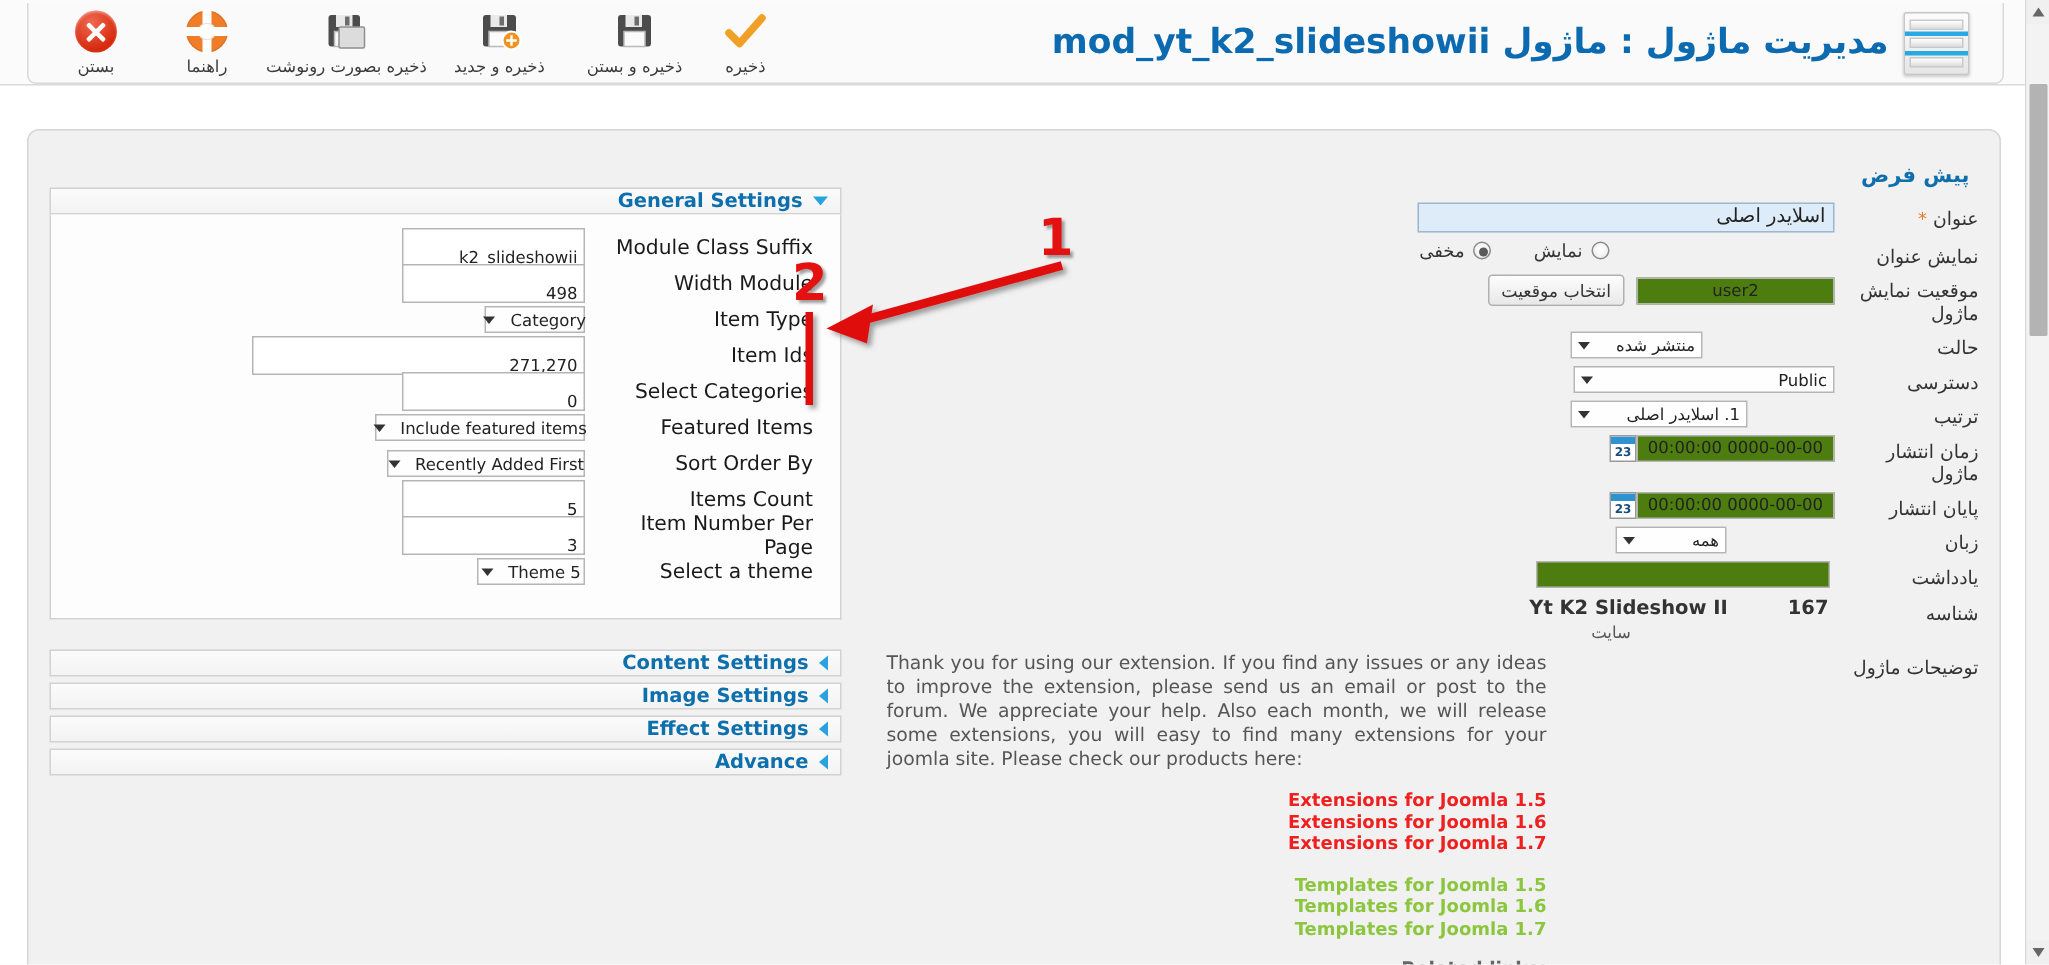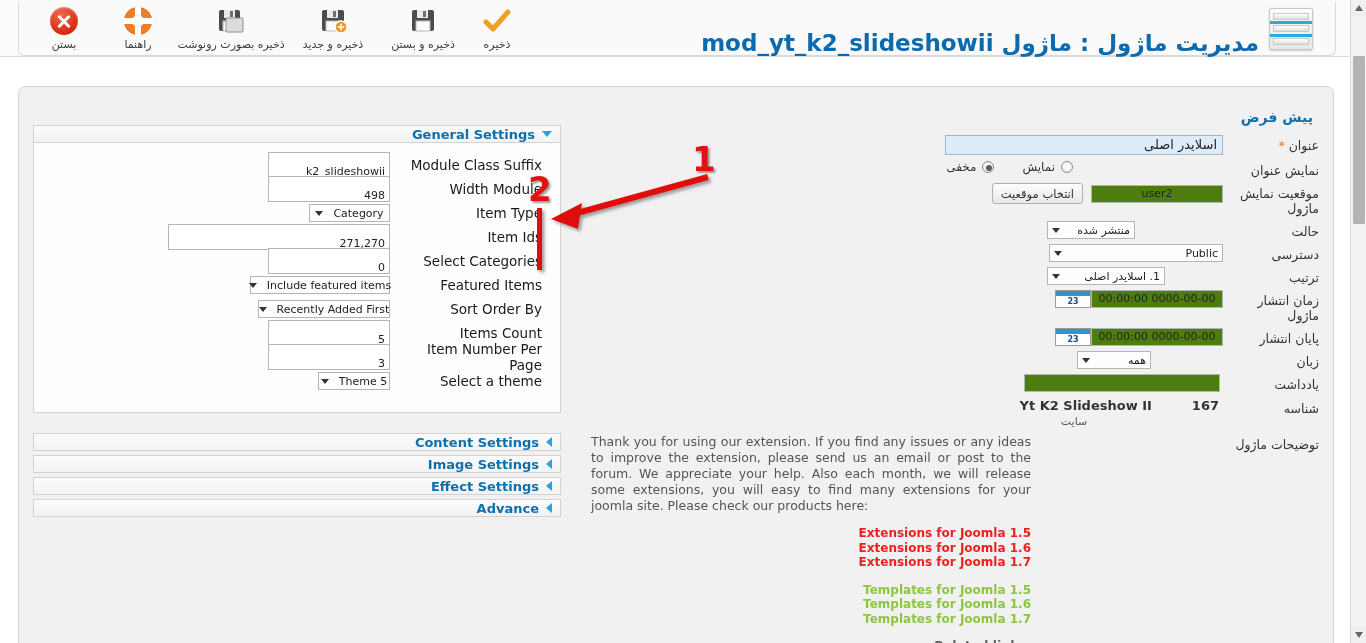--- a/index.html
+++ b/index.html
@@ -84,21 +84,21 @@
   .ico-cancel::before, .ico-cancel::after {
     content: ""; position: absolute; left: 6px; top: 13px;
     width: 16px; height: 3px; background: #fff; border-radius: 1px;
   }
   .ico-cancel::before { transform: rotate(45deg); }
   .ico-cancel::after { transform: rotate(-45deg); }
 
   
   .page-title {
     position: absolute;
-    right: 76px; top: 28px;
+    right: 76px; top: 13px;
     font-size: 23px; font-weight: bold;
     color: #0b6ab0;
     direction: rtl;
     white-space: nowrap;
     letter-spacing: 0;
   }
   .module-icon {
     position: absolute; right: 22px; top: 6px;
     width: 44px; height: 42px;
     background: linear-gradient(#fcfcfc,#e6e6e6);
@@ -254,21 +254,21 @@
   }
   .radio-label { font-size: 12px; color: #333; margin: 0 6px; }
   .btn-gray {
     height: 21px; padding: 0 8px;
     border: 1px solid #b0b0b0; border-radius: 3px;
     background: linear-gradient(#fdfdfd,#e8e8e8);
     font-size: 11.5px; color: #333; cursor: pointer;
     font-family: "DejaVu Sans", sans-serif;
   }
   .cal-icon {
-    width: 36px; height: 18px;
+    width: 18px; height: 18px;
     border: 1px solid #9a9a9a; background: #fff;
     display: flex; flex-direction: column; align-items: center;
     margin-left: 6px; cursor: pointer; overflow: hidden;
   }
   .cal-icon .top { width: 100%; height: 5px; background: #2f93d0; }
   .cal-icon .num { font-size: 8px; color: #1d4e79; font-weight: bold; line-height: 11px; }
   .id-row-val { font-size: 13px; font-weight: bold; color: #333; }
   .id-row-name { font-size: 13px; font-weight: bold; color: #333; margin-right: 40px; margin-left: 12px; }
   .site-word { font-size: 11px; color: #555; text-align:center; width: 290px; margin-top:2px;}
   .desc-text {
@@ -416,21 +416,21 @@
 
         <div class="frow">
           <div class="fctl">
               <div class="txtin" style="width:122px">498</div>
             </div>
           <div class="flabel">Width Module</div>
         </div>
 
         <div class="frow">
           <div class="fctl">
-            <div class="selin" style="width:81px">
+            <div class="selin" style="width:67px">
               <span class="caret"></span>
               <span>Category</span>
             </div>
           </div>
           <div class="flabel">Item Type</div>
         </div>
 
         <div class="frow">
           <div class="fctl">
               <div class="txtin" style="width:222px">271,270</div>

